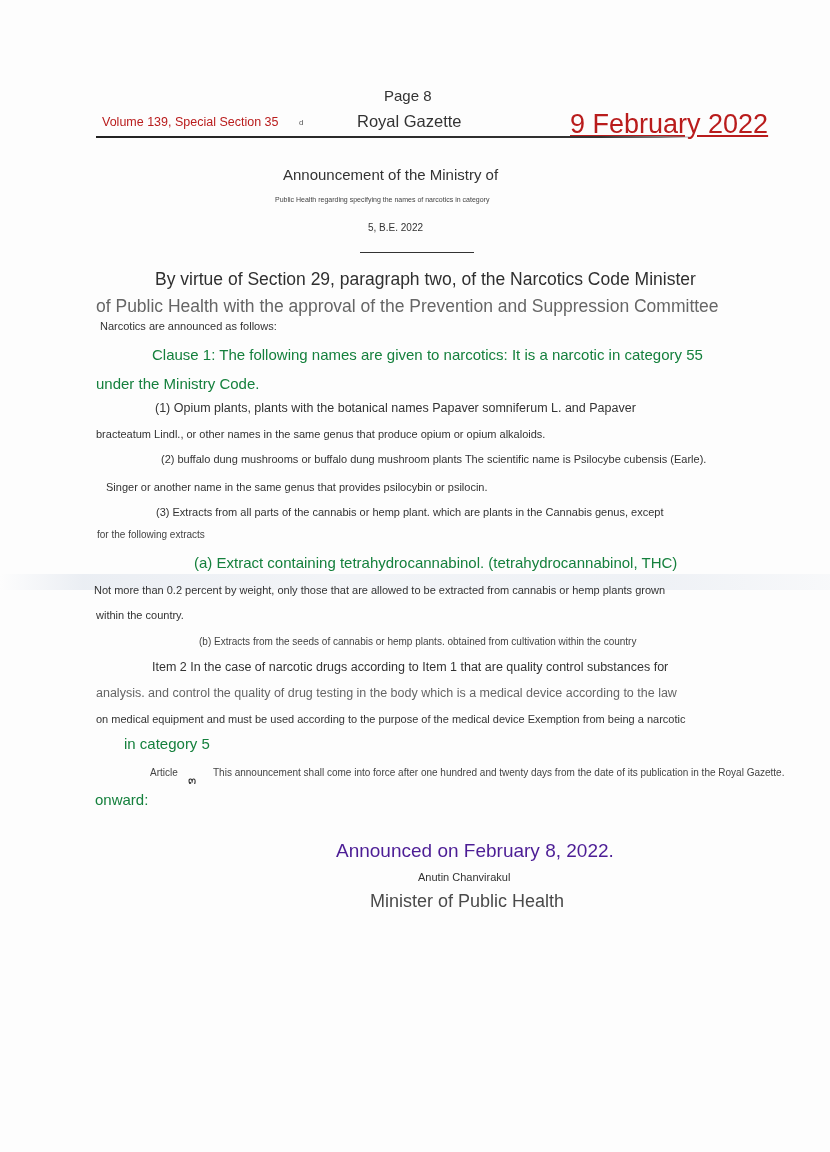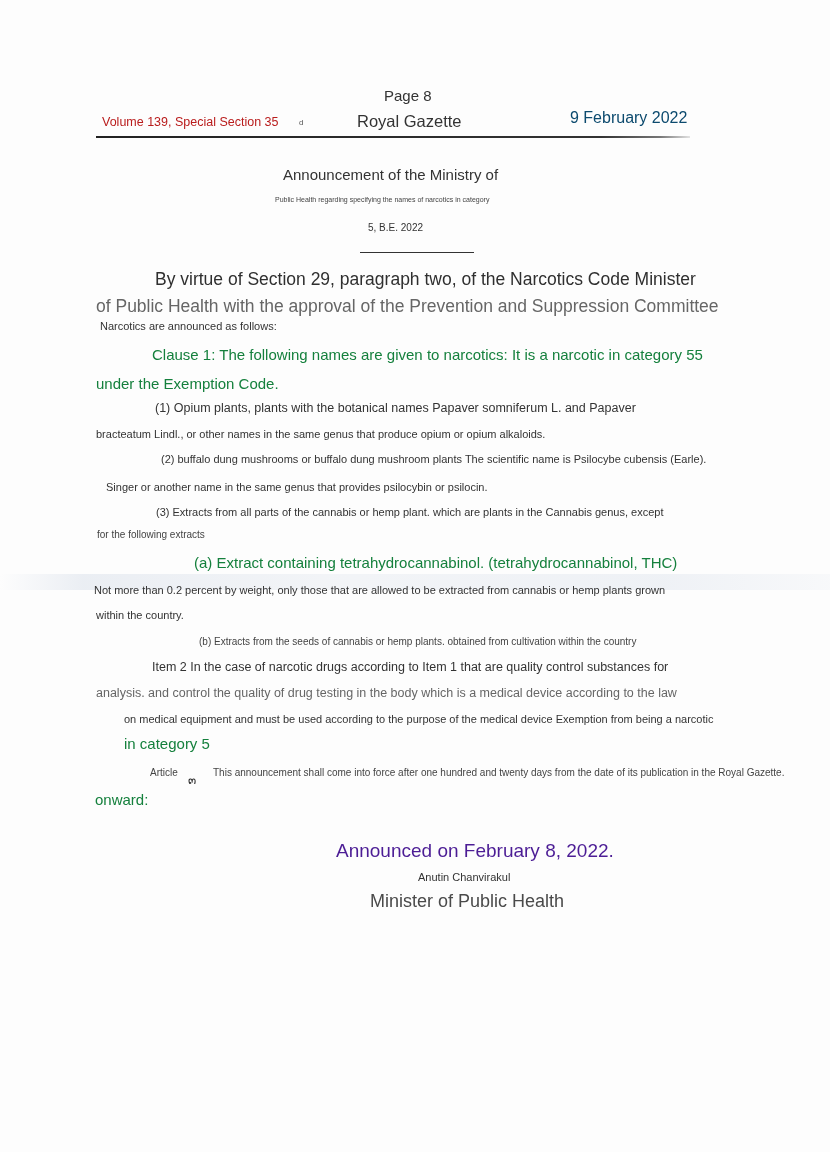--- a/index.html
+++ b/index.html
@@ -13,21 +13,21 @@
   }
   .scan-band {
     position: absolute; left: 0; width: 830px; top: 574px; height: 16px;
     background: linear-gradient(90deg, rgba(200,210,225,0.0) 0%, rgba(200,210,225,0.35) 10%, rgba(210,218,230,0.25) 40%, rgba(205,214,228,0.3) 80%, rgba(200,210,225,0.1) 100%);
   }
   .abs { position: absolute; white-space: nowrap; }
   .page-num { left: 384px; top: 87px; font-size: 15px; color: #333; }
   .hdr-left { left: 102px; top: 115px; font-size: 12.5px; color: #b91c1c; }
   .hdr-mark { left: 299px; top: 118px; font-size: 8px; color: #555; }
   .hdr-center { left: 357px; top: 112px; font-size: 16.5px; color: #333; }
-  .hdr-date { left: 570px; top: 109px; font-size: 16px; color: #0c4a6e; }
+  .hdr-date { left: 570px; top: 109px; font-size: 27px; color: #b91c1c; text-decoration: underline; }
   .hdr-rule {
     position: absolute; left: 96px; top: 136px; width: 594px; height: 2px;
     background: linear-gradient(90deg, #222 0%, #333 85%, #777 95%, rgba(120,120,120,0.2) 100%);
   }
   .title-1 { left: 283px; top: 166px; font-size: 15px; color: #333; }
   .title-2 { left: 275px; top: 196px; font-size: 7px; color: #444; }
   .title-3 { left: 368px; top: 222px; font-size: 10px; color: #333; }
   .title-rule { position: absolute; left: 360px; top: 252px; width: 114px; height: 1px; background: #333; }
 
   .t-xl { font-size: 17.5px; color: #2f2f2f; }
@@ -48,21 +48,21 @@
   .i2a { left: 161px; top: 453px; }
   .i2b { left: 106px; top: 481px; }
   .i3a { left: 156px; top: 506px; }
   .i3b { left: 97px; top: 529px; }
   .ia  { left: 194px; top: 554px; }
   .ib1 { left: 94px; top: 584px; }
   .ib2 { left: 96px; top: 609px; }
   .ibb { left: 199px; top: 636px; }
   .it2a { left: 152px; top: 660px; }
   .it2b { left: 96px; top: 686px; }
-  .it2c { left: 96px; top: 713px; margin-left: 28px; }
+  .it2c { left: 96px; top: 713px; }
   .it2d { left: 94px; top: 735px; margin-left: 30px; }
   .art-label { left: 150px; top: 767px; }
   .art-num { left: 188px; top: 770px; font-size: 12px; color: #222; }
   .art-text { left: 213px; top: 767px; }
   .onward { left: 95px; top: 791px; }
   .sig1 { left: 336px; top: 840px; font-size: 19px; color: #4c1d95; }
   .sig2 { left: 418px; top: 871px; font-size: 11px; color: #333; }
   .sig3 { left: 370px; top: 891px; font-size: 18px; color: #4a4a4a; }
 </style>
 </head>
@@ -80,21 +80,21 @@
 <div class="abs title-1">Announcement of the Ministry of</div>
 <div class="abs title-2">Public Health regarding specifying the names of narcotics in category</div>
 <div class="abs title-3">5, B.E. 2022</div>
 <div class="title-rule"></div>
 
 <div class="abs t-xl p1a">By virtue of Section 29, paragraph two, of the Narcotics Code Minister</div>
 <div class="abs t-xl grey p1b">of Public Health with the approval of the Prevention and Suppression Committee</div>
 <div class="abs t-s p1c">Narcotics are announced as follows:</div>
 
 <div class="abs t-l c1a">Clause 1: The following names are given to narcotics: It is a narcotic in category 55</div>
-<div class="abs t-l c1b">under the Exemption Code.</div>
+<div class="abs t-l c1b">under the Ministry Code.</div>
 
 <div class="abs t-m i1a">(1) Opium plants, plants with the botanical names Papaver somniferum L. and Papaver</div>
 <div class="abs t-xs i1b">bracteatum Lindl., or other names in the same genus that produce opium or opium alkaloids.</div>
 
 <div class="abs t-xs i2a">(2) buffalo dung mushrooms or buffalo dung mushroom plants The scientific name is Psilocybe cubensis (Earle).</div>
 <div class="abs t-s i2b">Singer or another name in the same genus that provides psilocybin or psilocin.</div>
 
 <div class="abs t-xs i3a">(3) Extracts from all parts of the cannabis or hemp plant. which are plants in the Cannabis genus, except</div>
 <div class="abs t-xxs i3b">for the following extracts</div>
 

